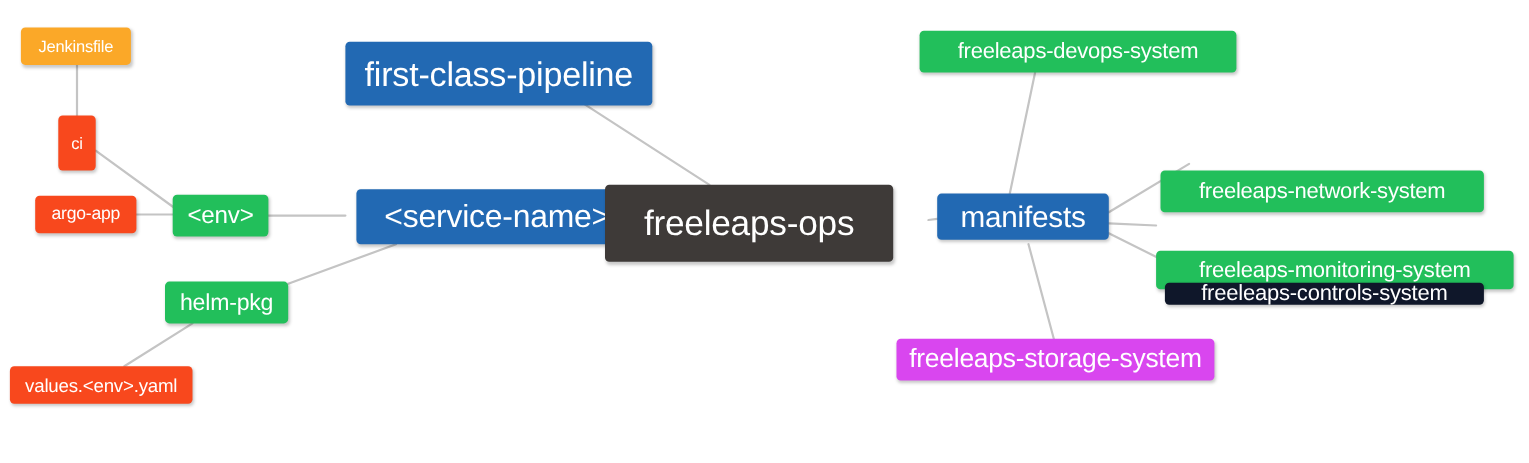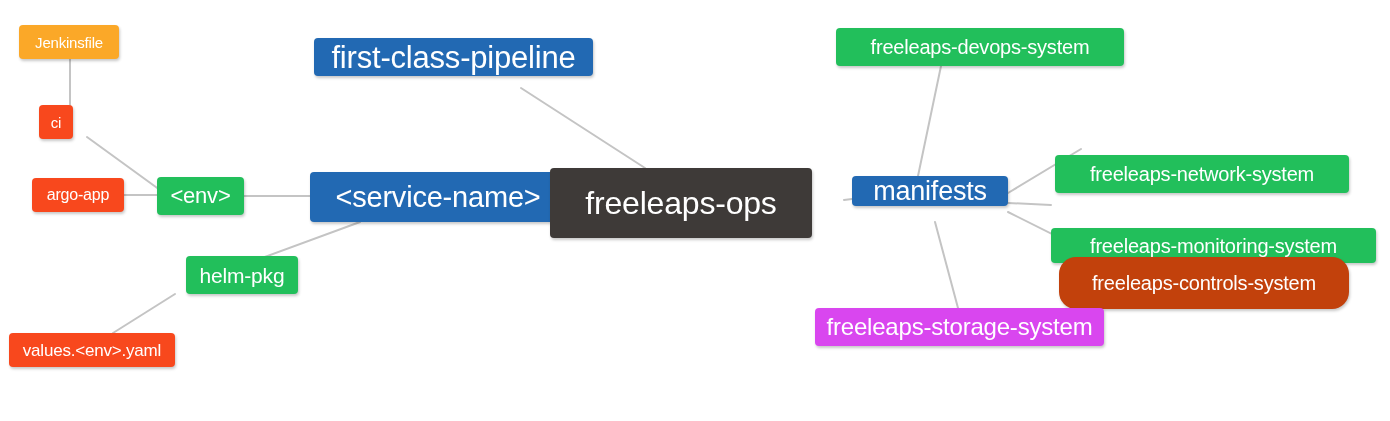--- a/index.html
+++ b/index.html
@@ -58,56 +58,56 @@
       <line x1="918" y1="176" x2="941" y2="66" stroke="#c4c4c4" stroke-width="2" stroke-linecap="round"></line>
       <line x1="1008" y1="193" x2="1081" y2="149" stroke="#c4c4c4" stroke-width="2" stroke-linecap="round"></line>
       <line x1="1008" y1="203" x2="1051" y2="205" stroke="#c4c4c4" stroke-width="2" stroke-linecap="round"></line>
       <line x1="1008" y1="212" x2="1098" y2="257" stroke="#c4c4c4" stroke-width="2" stroke-linecap="round"></line>
       <line x1="935" y1="222" x2="958" y2="308" stroke="#c4c4c4" stroke-width="2" stroke-linecap="round"></line>
     </svg>
   <div id="node-layer">
       <div class="node" style="left: 19px; top: 25px; width: 100px; height: 34px; background: rgb(251, 168, 40); font-size: 15px;">
         <span class="node-label">Jenkinsfile</span>
       </div>
-      <div class="node" style="left: 39px; top: 105px; width: 34px; height: 34px; background: rgb(248, 72, 29); font-size: 15px;">
+      <div class="node" style="left: 53px; top: 105px; width: 34px; height: 50px; background: rgb(248, 72, 29); font-size: 15px;">
         <span class="node-label">ci</span>
       </div>
       <div class="node" style="left: 32px; top: 178px; width: 92px; height: 34px; background: rgb(248, 72, 29); font-size: 16px;">
         <span class="node-label">argo-app</span>
       </div>
       <div class="node" style="left: 157px; top: 177px; width: 87px; height: 38px; background: rgb(34, 191, 91); font-size: 22px; align-items: center;">
         <span class="node-label">&lt;env&gt;</span>
       </div>
-      <div class="node" style="left: 150px; top: 256px; width: 112px; height: 38px; background: rgb(34, 191, 91); font-size: 21px; margin-left: 36px;">
+      <div class="node" style="left: 150px; top: 256px; width: 112px; height: 38px; background: rgb(34, 191, 91); font-size: 21px;">
         <span class="node-label">helm-pkg</span>
       </div>
       <div class="node" style="left: 9px; top: 333px; width: 166px; height: 34px; background: rgb(248, 72, 29); font-size: 17px;">
         <span class="node-label">values.&lt;env&gt;.yaml</span>
       </div>
-      <div class="node" style="left: 314px; top: 38px; width: 279px; height: 38px; background: rgb(34, 105, 179); font-size: 31px;">
+      <div class="node" style="left: 314px; top: 38px; width: 279px; height: 58px; background: rgb(34, 105, 179); font-size: 31px;">
         <span class="node-label">first-class-pipeline</span>
       </div>
-      <div class="node" style="left: 310px; top: 172px; width: 256px; height: 50px; background: rgb(34, 105, 179); font-size: 29px;">
+      <div class="node" style="left: 324px; top: 172px; width: 256px; height: 50px; background: rgb(34, 105, 179); font-size: 29px;">
         <span class="node-label">&lt;service-name&gt;</span>
       </div>
       <div class="node" style="left: 550px; top: 168px; width: 262px; height: 70px; background: rgb(62, 58, 56); font-size: 32px;">
         <span class="node-label">freeleaps-ops</span>
       </div>
-      <div class="node" style="left: 852px; top: 176px; width: 156px; height: 30px; background: rgb(34, 105, 179); font-size: 27px;">
+      <div class="node" style="left: 852px; top: 176px; width: 156px; height: 42px; background: rgb(34, 105, 179); font-size: 27px;">
         <span class="node-label">manifests</span>
       </div>
       <div class="node" style="left: 799px; top: 28px; width: 288px; height: 38px; background: rgb(34, 191, 91); font-size: 20px; margin-left: 37px;">
         <span class="node-label">freeleaps-devops-system</span>
       </div>
       <div class="node" style="left: 1055px; top: 111px; width: 294px; height: 38px; background: rgb(34, 191, 91); font-size: 20px; margin-top: 44px;">
         <span class="node-label">freeleaps-network-system</span>
       </div>
       <div class="node" style="left: 1051px; top: 188px; width: 325px; height: 35px; background: rgb(34, 191, 91); font-size: 20px; margin-top: 40px;">
         <span class="node-label">freeleaps-monitoring-system</span>
       </div>
-      <div class="node" style="left: 1059px; top: 257px; width: 290px; height: 52px; background: #c2410c; font-size: 20px; border-radius: 17px;">
+      <div class="node" style="left: 1059px; top: 257px; width: 290px; height: 20px; background: #0f172a; font-size: 20px;">
         <span class="node-label">freeleaps-controls-system</span>
       </div>
       <div class="node" style="left: 815px; top: 308px; width: 289px; height: 38px; background: #d946ef; font-size: 24px;">
         <span class="node-label">freeleaps-storage-system</span>
       </div>
     </div>
 </div>
 
 </body></html>

